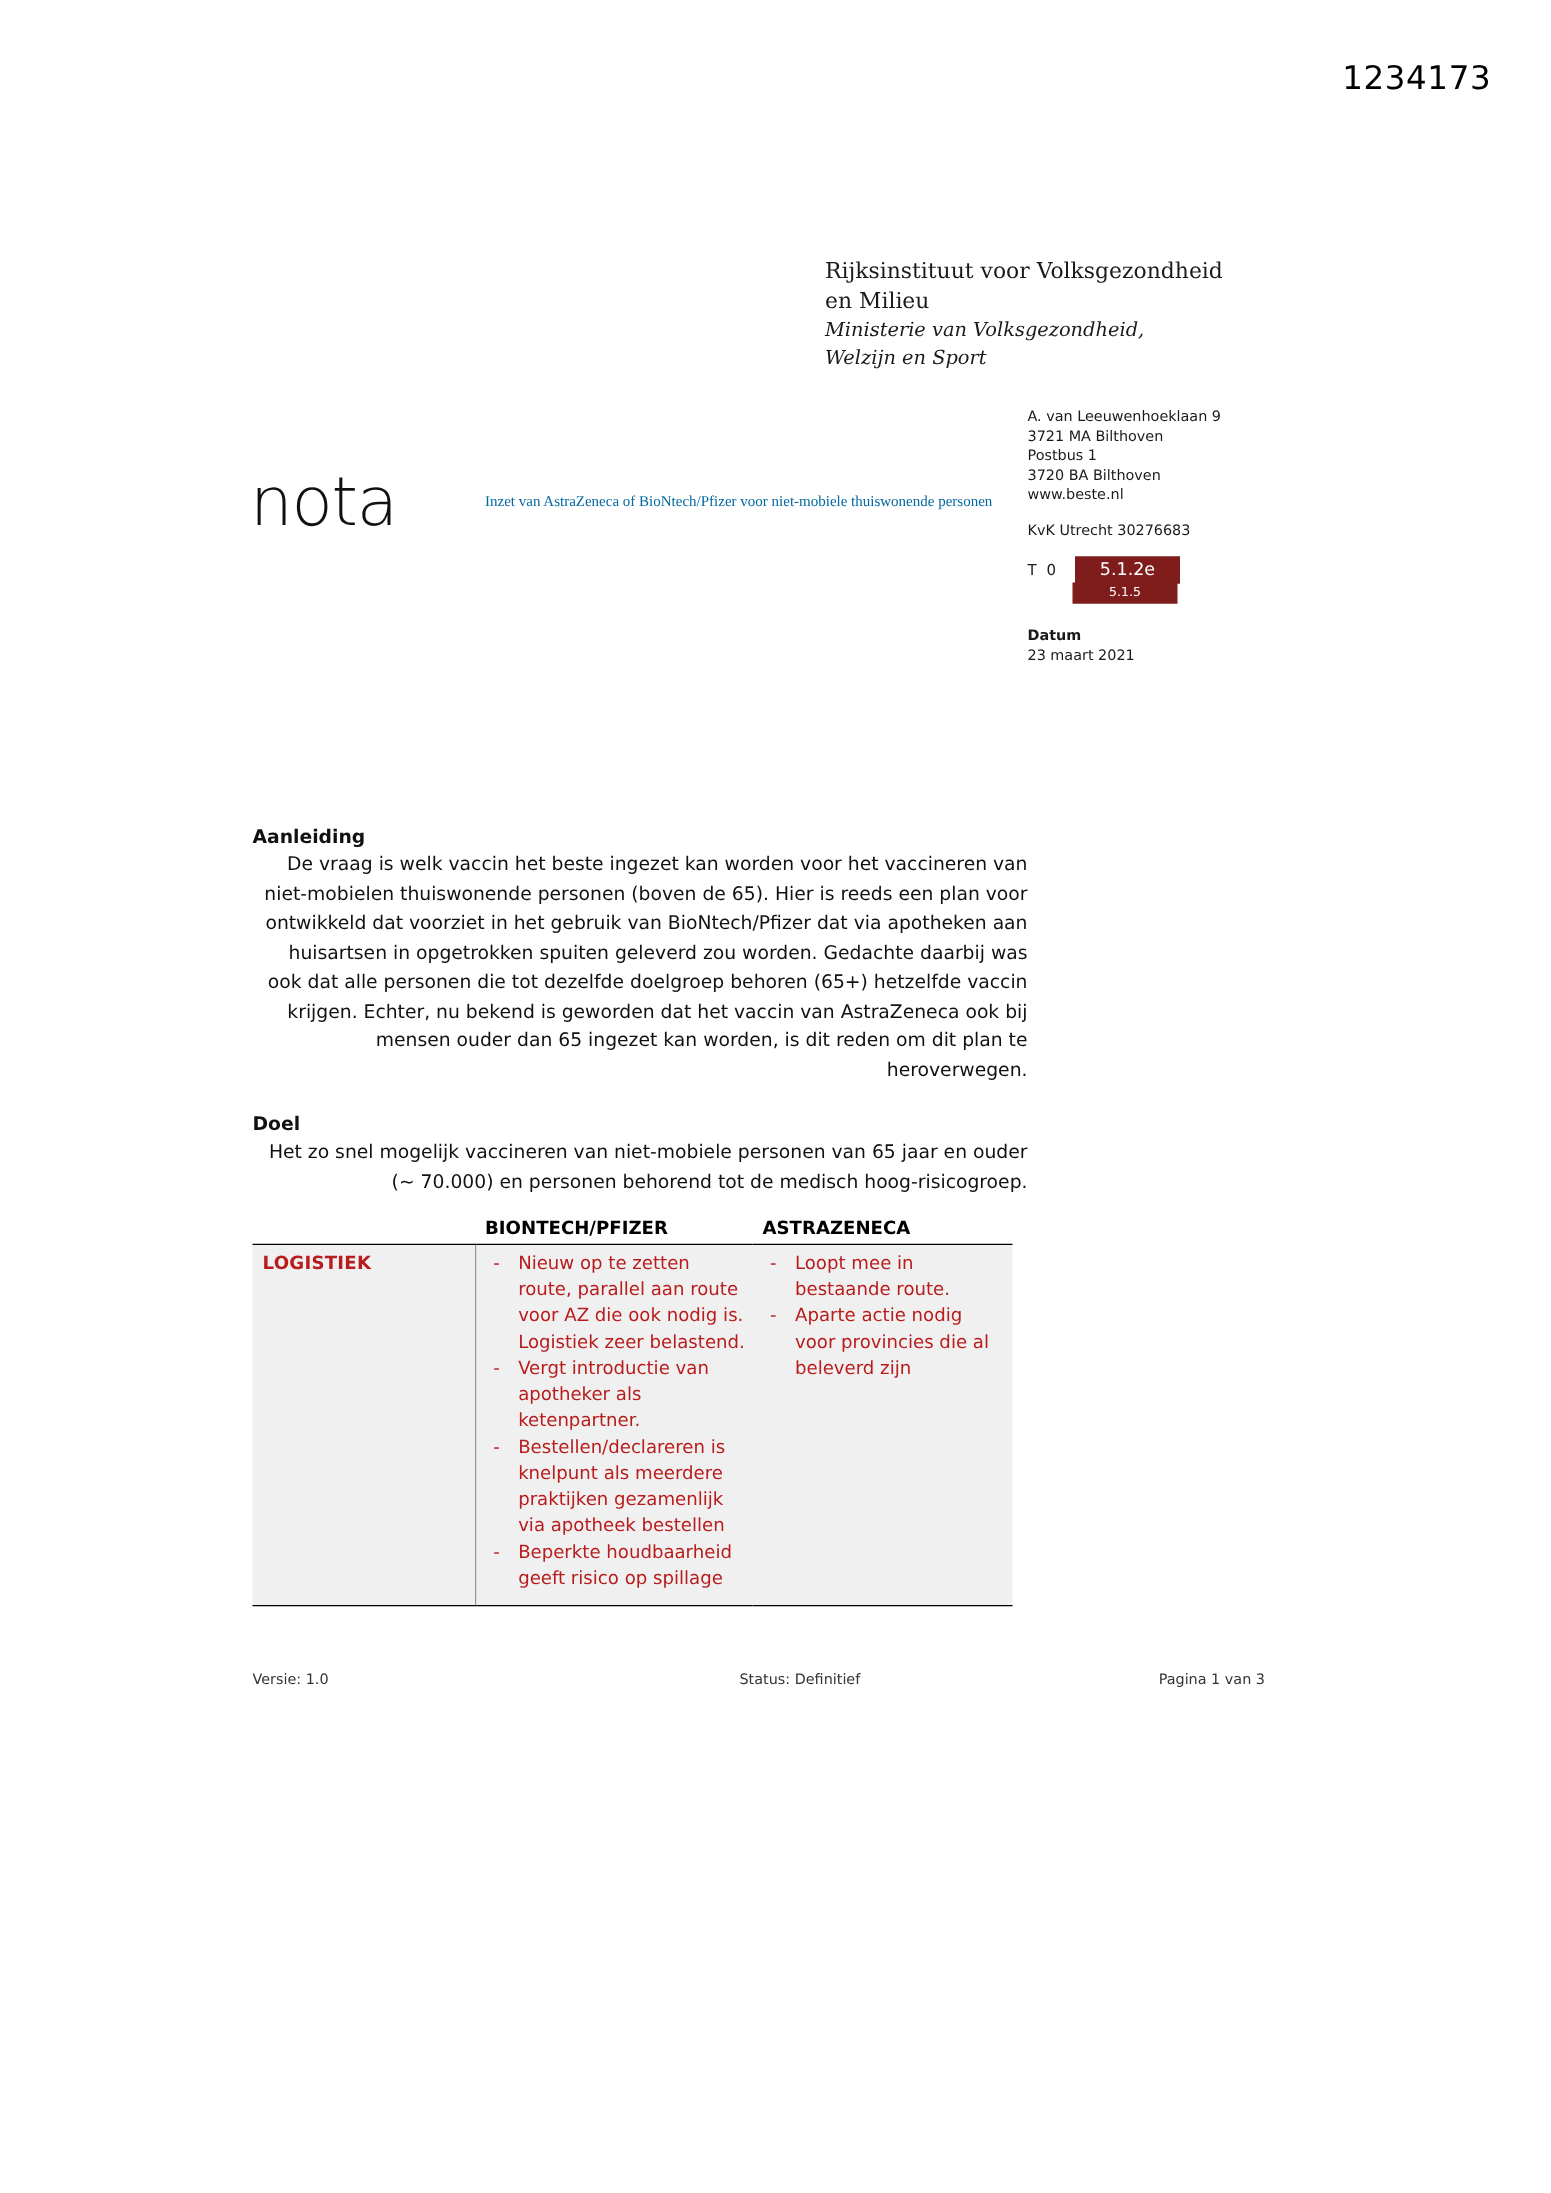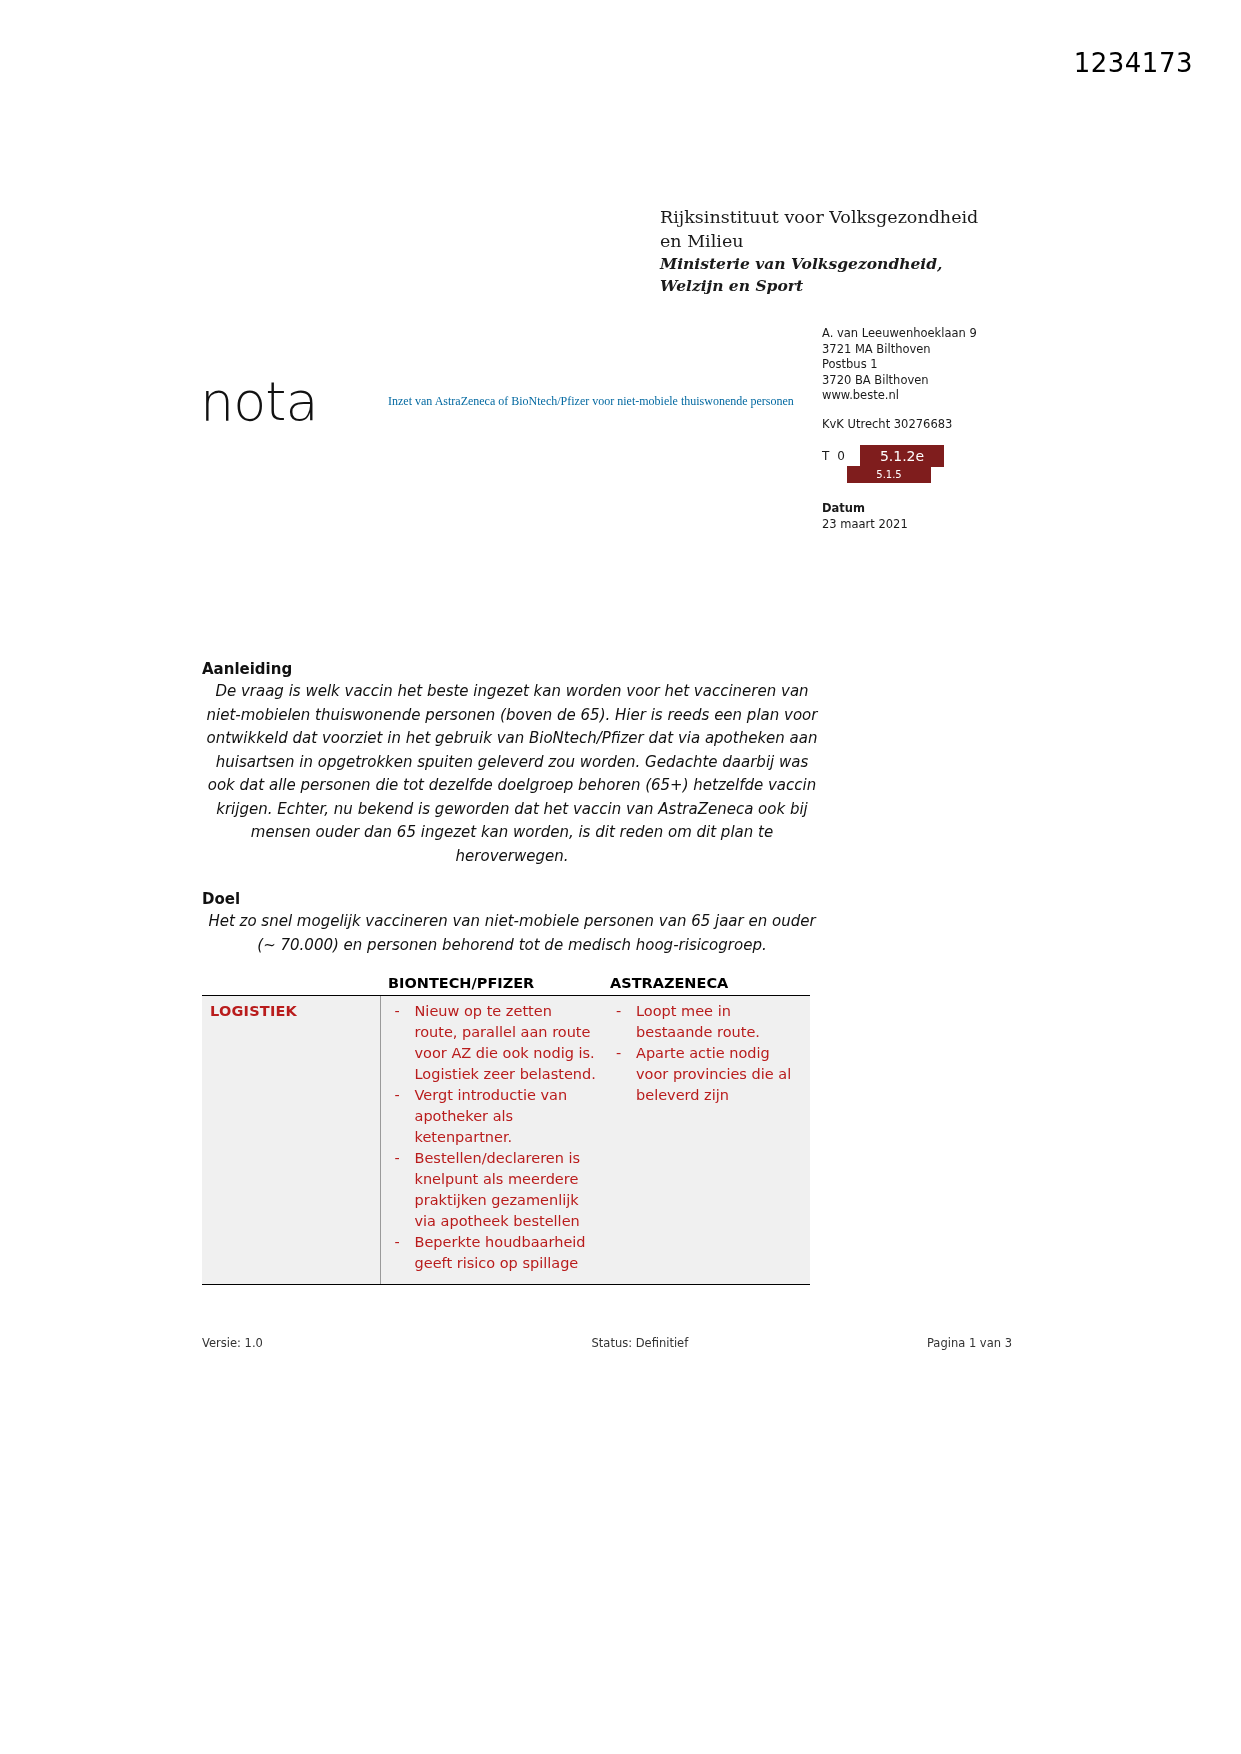--- a/index.html
+++ b/index.html
@@ -39,21 +39,20 @@
     font-size: 17.5px;
     line-height: 24px;
     color: #1a1a1a;
   }
   .lh-sub {
     font-family: "DejaVu Serif", serif;
     font-style: italic;
     font-size: 15.5px;
     line-height: 22px;
     color: #1a1a1a;
-    font-weight: bold;
   }
 
   
   .nota-word {
     position: absolute;
     left: 200px;
     top: 375px;
     font-family: "DejaVu Sans", sans-serif;
     font-size: 54px;
     font-weight: 300;
@@ -107,21 +106,21 @@
   }
   .redact-1 {
     left: 38px;
     top: 0px;
     width: 84px;
     height: 22px;
     line-height: 22px;
     font-size: 14px;
   }
   .redact-2 {
-    left: 25px;
+    left: 36px;
     top: 21px;
     width: 84px;
     height: 17px;
     line-height: 17px;
     font-size: 10px;
   }
 
   
   .body {
     position: absolute;
@@ -133,22 +132,21 @@
   }
   .sec-head {
     font-size: 15px;
     font-weight: bold;
     margin: 0 0 2px 0;
   }
   .sec-par {
     font-size: 15px;
     line-height: 23.5px;
     margin: 0 0 22px 0;
-    text-align: center;
-    font-style: italic;
+    text-align: right;
   }
 
   
   .cmp {
     position: absolute;
     left: 202px;
     top: 975px;
     width: 608px;
     font-family: "DejaVu Sans", sans-serif;
   }

